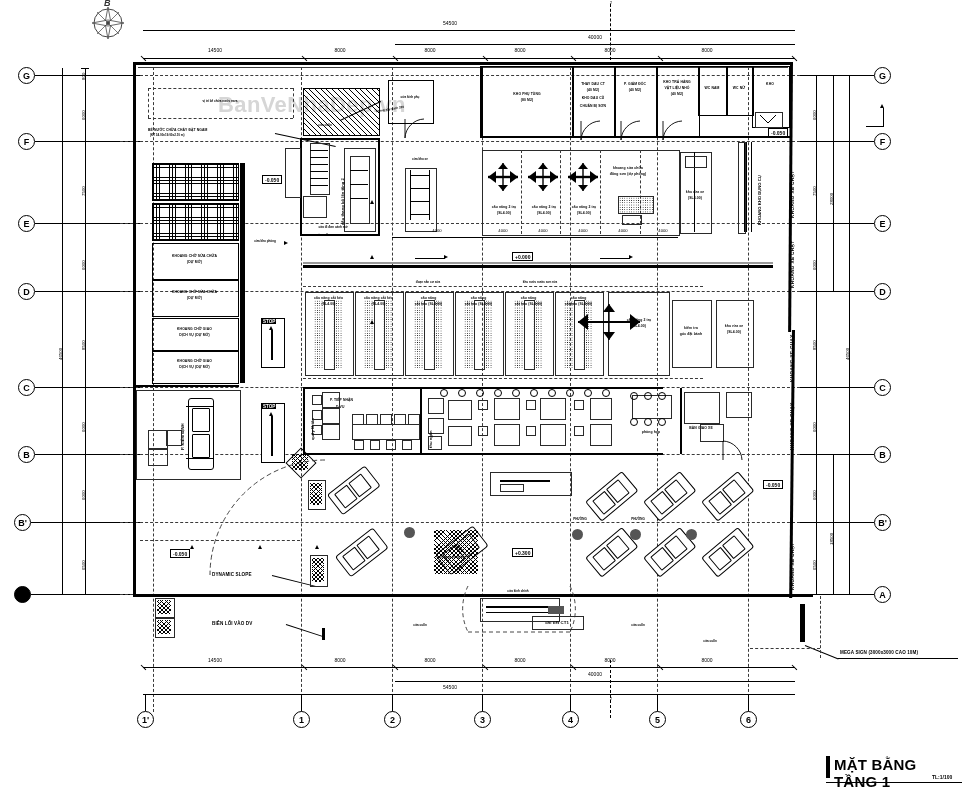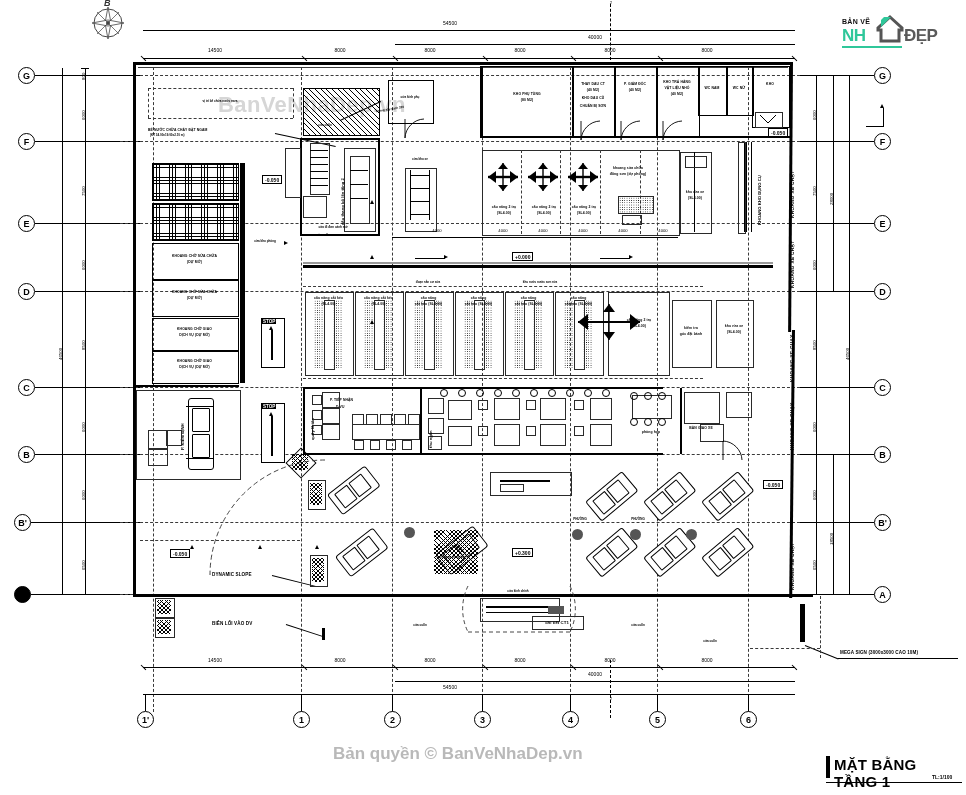--- a/index.html
+++ b/index.html
@@ -97,42 +97,31 @@
           border-left:2.4px solid transparent;border-right:2.4px solid transparent;}
 
   .stopbox{position:absolute;border:1.3px solid #000;background:#fff;}
   .stoptxt{position:absolute;font-size:4.6px;font-weight:bold;background:#000;color:#fff;padding:0 1px;}
 </style>
 </head>
 <body>
 
 <div class="sheet">
 
-  <div class="logo">
-    <div class="logo-banve">BẢN VẼ</div>
-    <div class="logo-nha">NH</div>
-    <svg class="logo-house" viewBox="0 0 30 30">
-      <path d="M15 3 L27 14 L27 16 L24 16 L24 27 L6 27 L6 16 L3 16 L3 14 Z" fill="none" stroke="#555" stroke-width="3"></path>
-      <path d="M9 3 L16 3 L6 13 L6 6 Z" fill="#2fc79a"></path>
-    </svg>
-    <div class="logo-dep">ĐẸP</div>
-    <div class="logo-ul"></div>
-  </div>
   <div class="compass-b">B</div>
   <svg class="compass" viewBox="0 0 40 40">
     <circle cx="20" cy="21" r="14" fill="none" stroke="#444" stroke-width="1"></circle>
     <path d="M20 5 L23 21 L20 37 L17 21 Z" fill="#fff" stroke="#444" stroke-width=".8"></path>
     <path d="M4 21 L20 18 L36 21 L20 24 Z" fill="#fff" stroke="#444" stroke-width=".8"></path>
     <path d="M9 10 L20 21 L31 32" stroke="#444" stroke-width=".7" fill="none"></path>
     <path d="M31 10 L20 21 L9 32" stroke="#444" stroke-width=".7" fill="none"></path>
     <circle cx="20" cy="21" r="2" fill="#444"></circle>
   </svg>
 
   <div class="wm-top">BanVeNhaDep.vn</div>
-  <div class="wm-bot">Bản quyền © BanVeNhaDep.vn</div>
 
   <div class="dimline" style="left:143px;top:30px;width:652px;"></div>
   <div class="dimtxt" style="left:420px;top:20px;width:60px;">54500</div>
 
   <div class="dimline" style="left:395px;top:44px;width:400px;"></div>
   <div class="dimtxt" style="left:565px;top:34px;width:60px;">40000</div>
 
   <div class="dimline" style="left:143px;top:58px;width:652px;"></div>
   <div class="dimtxt" style="left:190px;top:47px;width:50px;">14500</div>
   <div class="dimtxt" style="left:315px;top:47px;width:50px;">8000</div>

